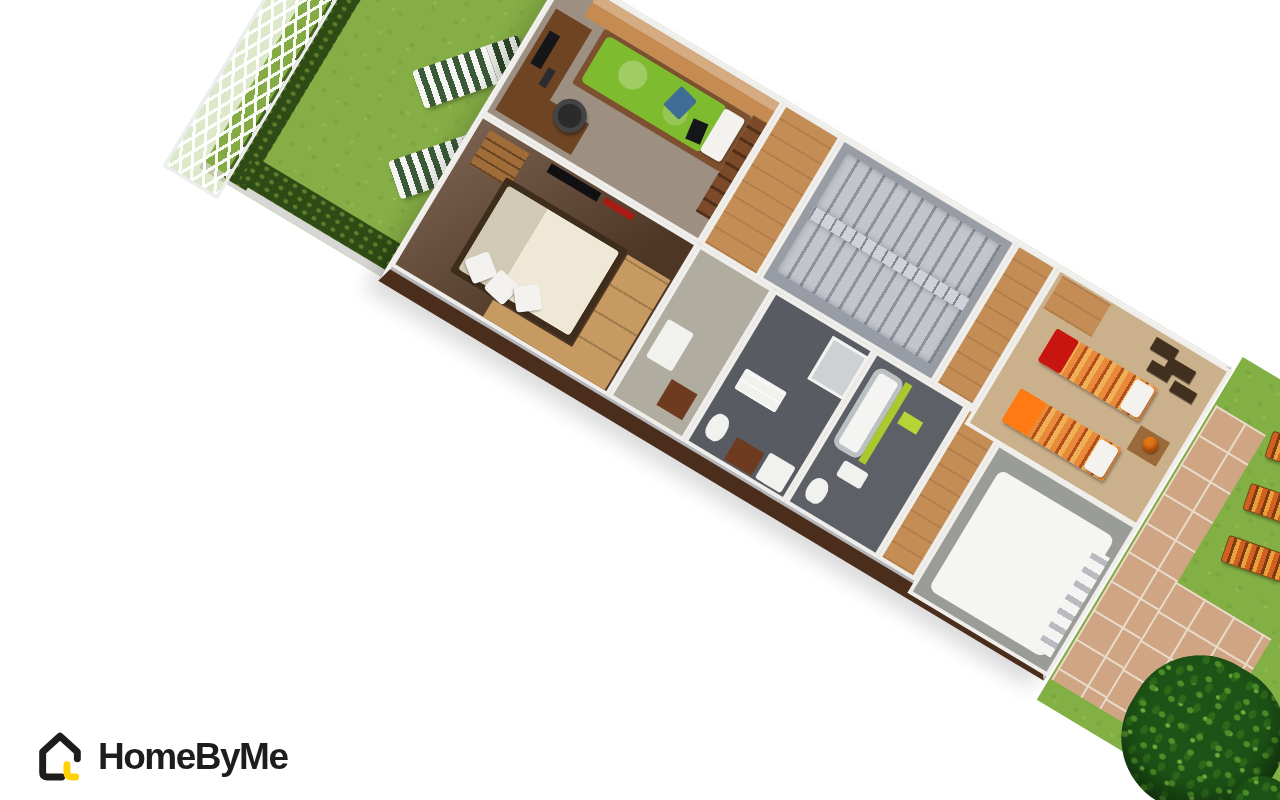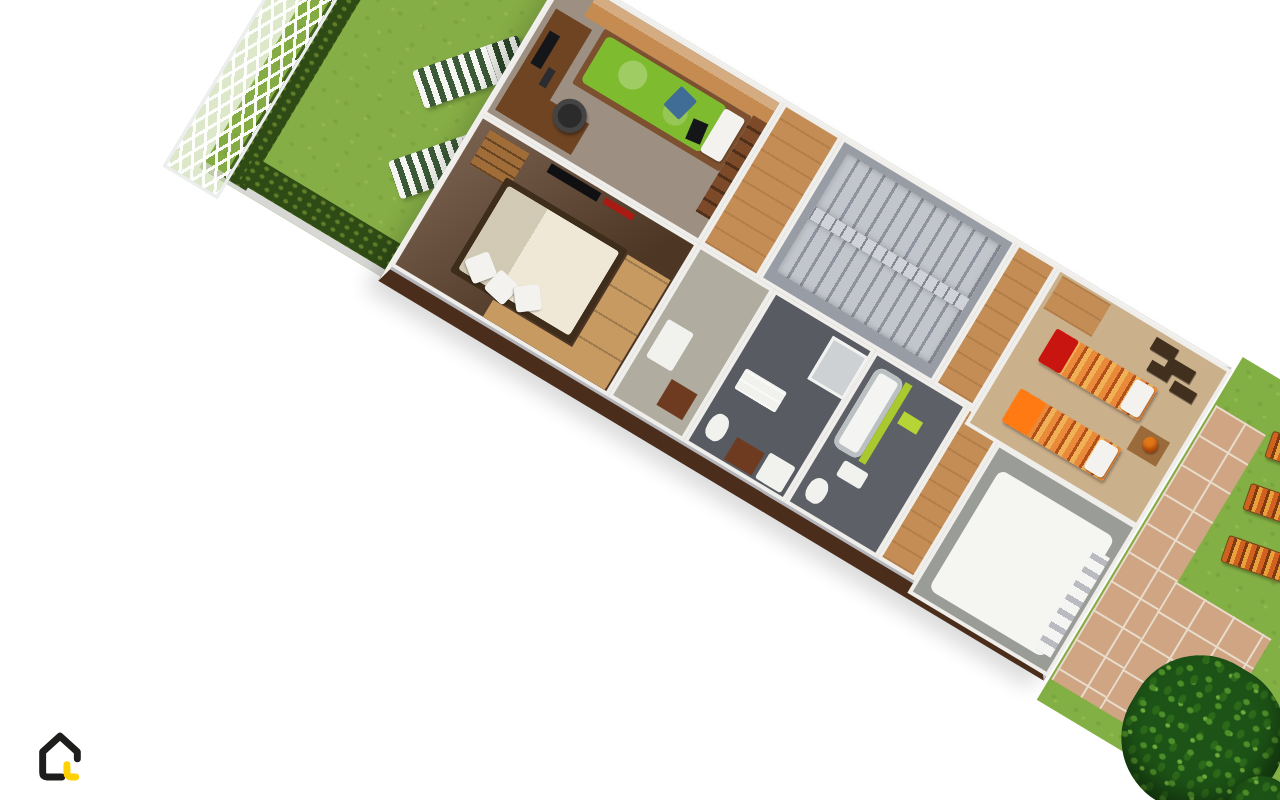--- a/index.html
+++ b/index.html
@@ -154,14 +154,15 @@
 
     <div class="abs tree" style="left: 1062px; top: 252px; width: 160px; height: 158px; background-color: rgb(29, 83, 22);"></div>
     <div class="abs tree" style="left: 1196px; top: 330px; width: 72px; height: 70px; background-color: rgb(29, 83, 22);"></div>
   </div>
 
   <div class="logo">
     <svg width="52" height="56" viewBox="0 0 60 62">
       <path d="M32 54 H15 Q10 54 10 49 V25 L30 7 L50 25 V33" fill="none" stroke="#1d1d1b" stroke-width="8" stroke-linecap="round" stroke-linejoin="round"></path>
       <path d="M38 40 V49 Q38 54 43 54 H48" fill="none" stroke="#ffd100" stroke-width="8" stroke-linecap="round" stroke-linejoin="round"></path>
     </svg>
+    <span class="logo-text">HomeByMe</span>
   </div>
 </div>
 
 </body></html>

